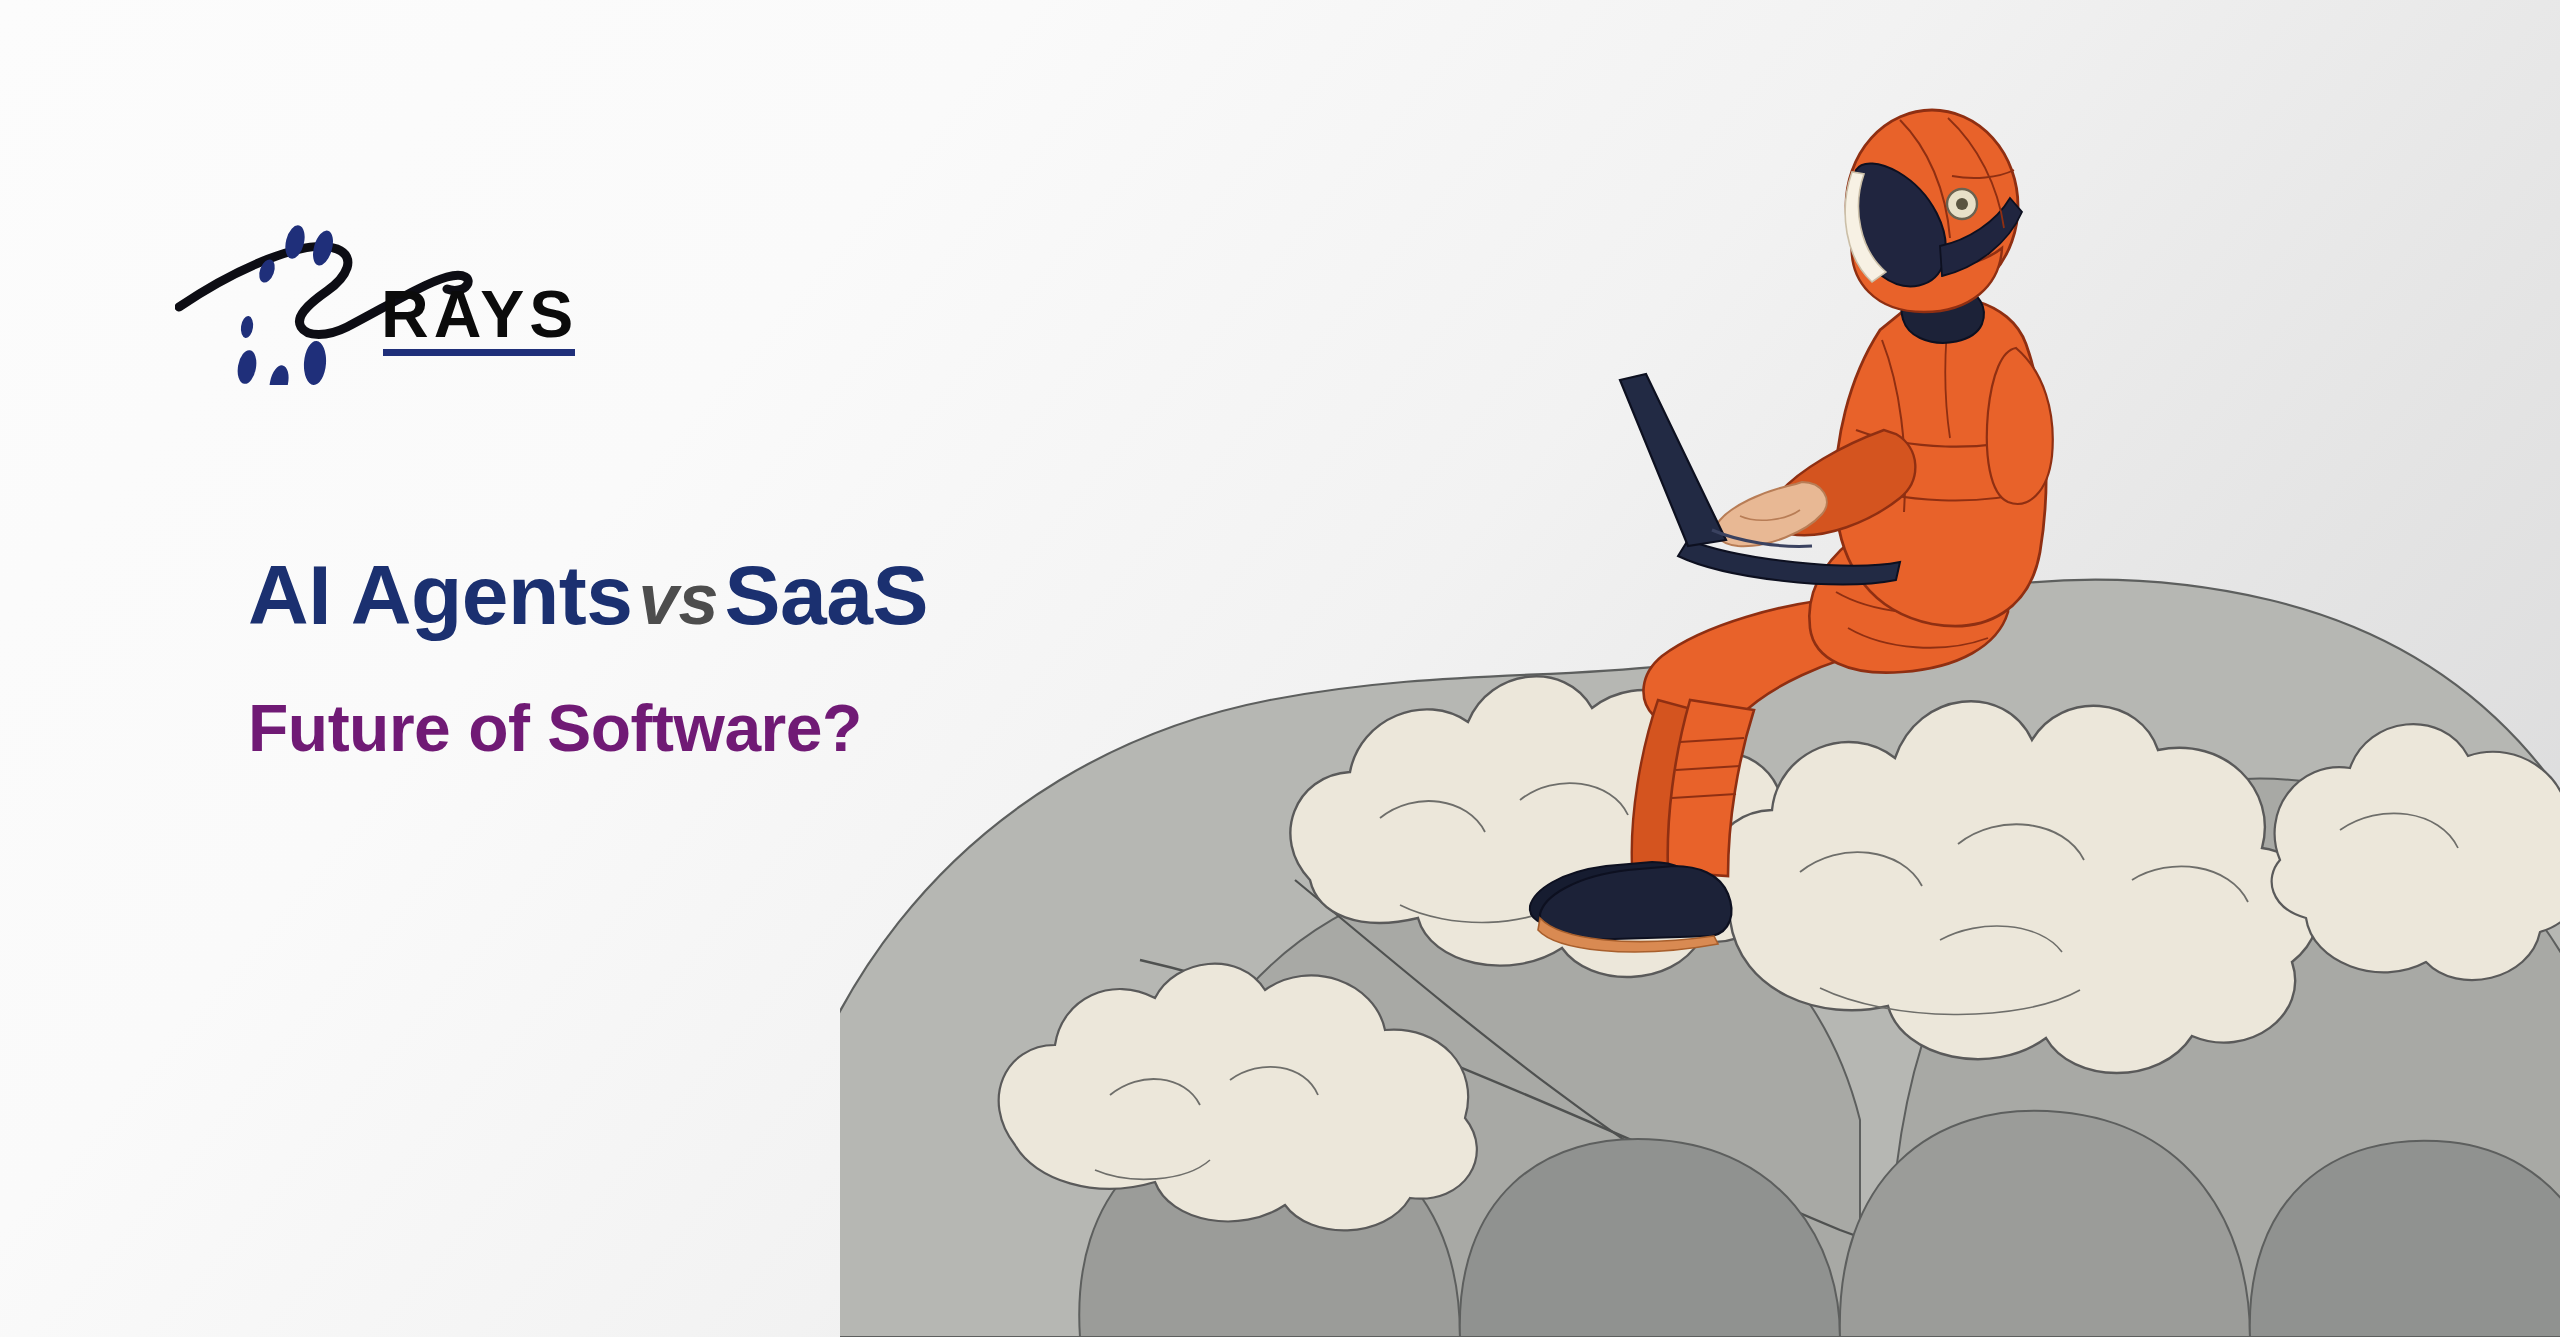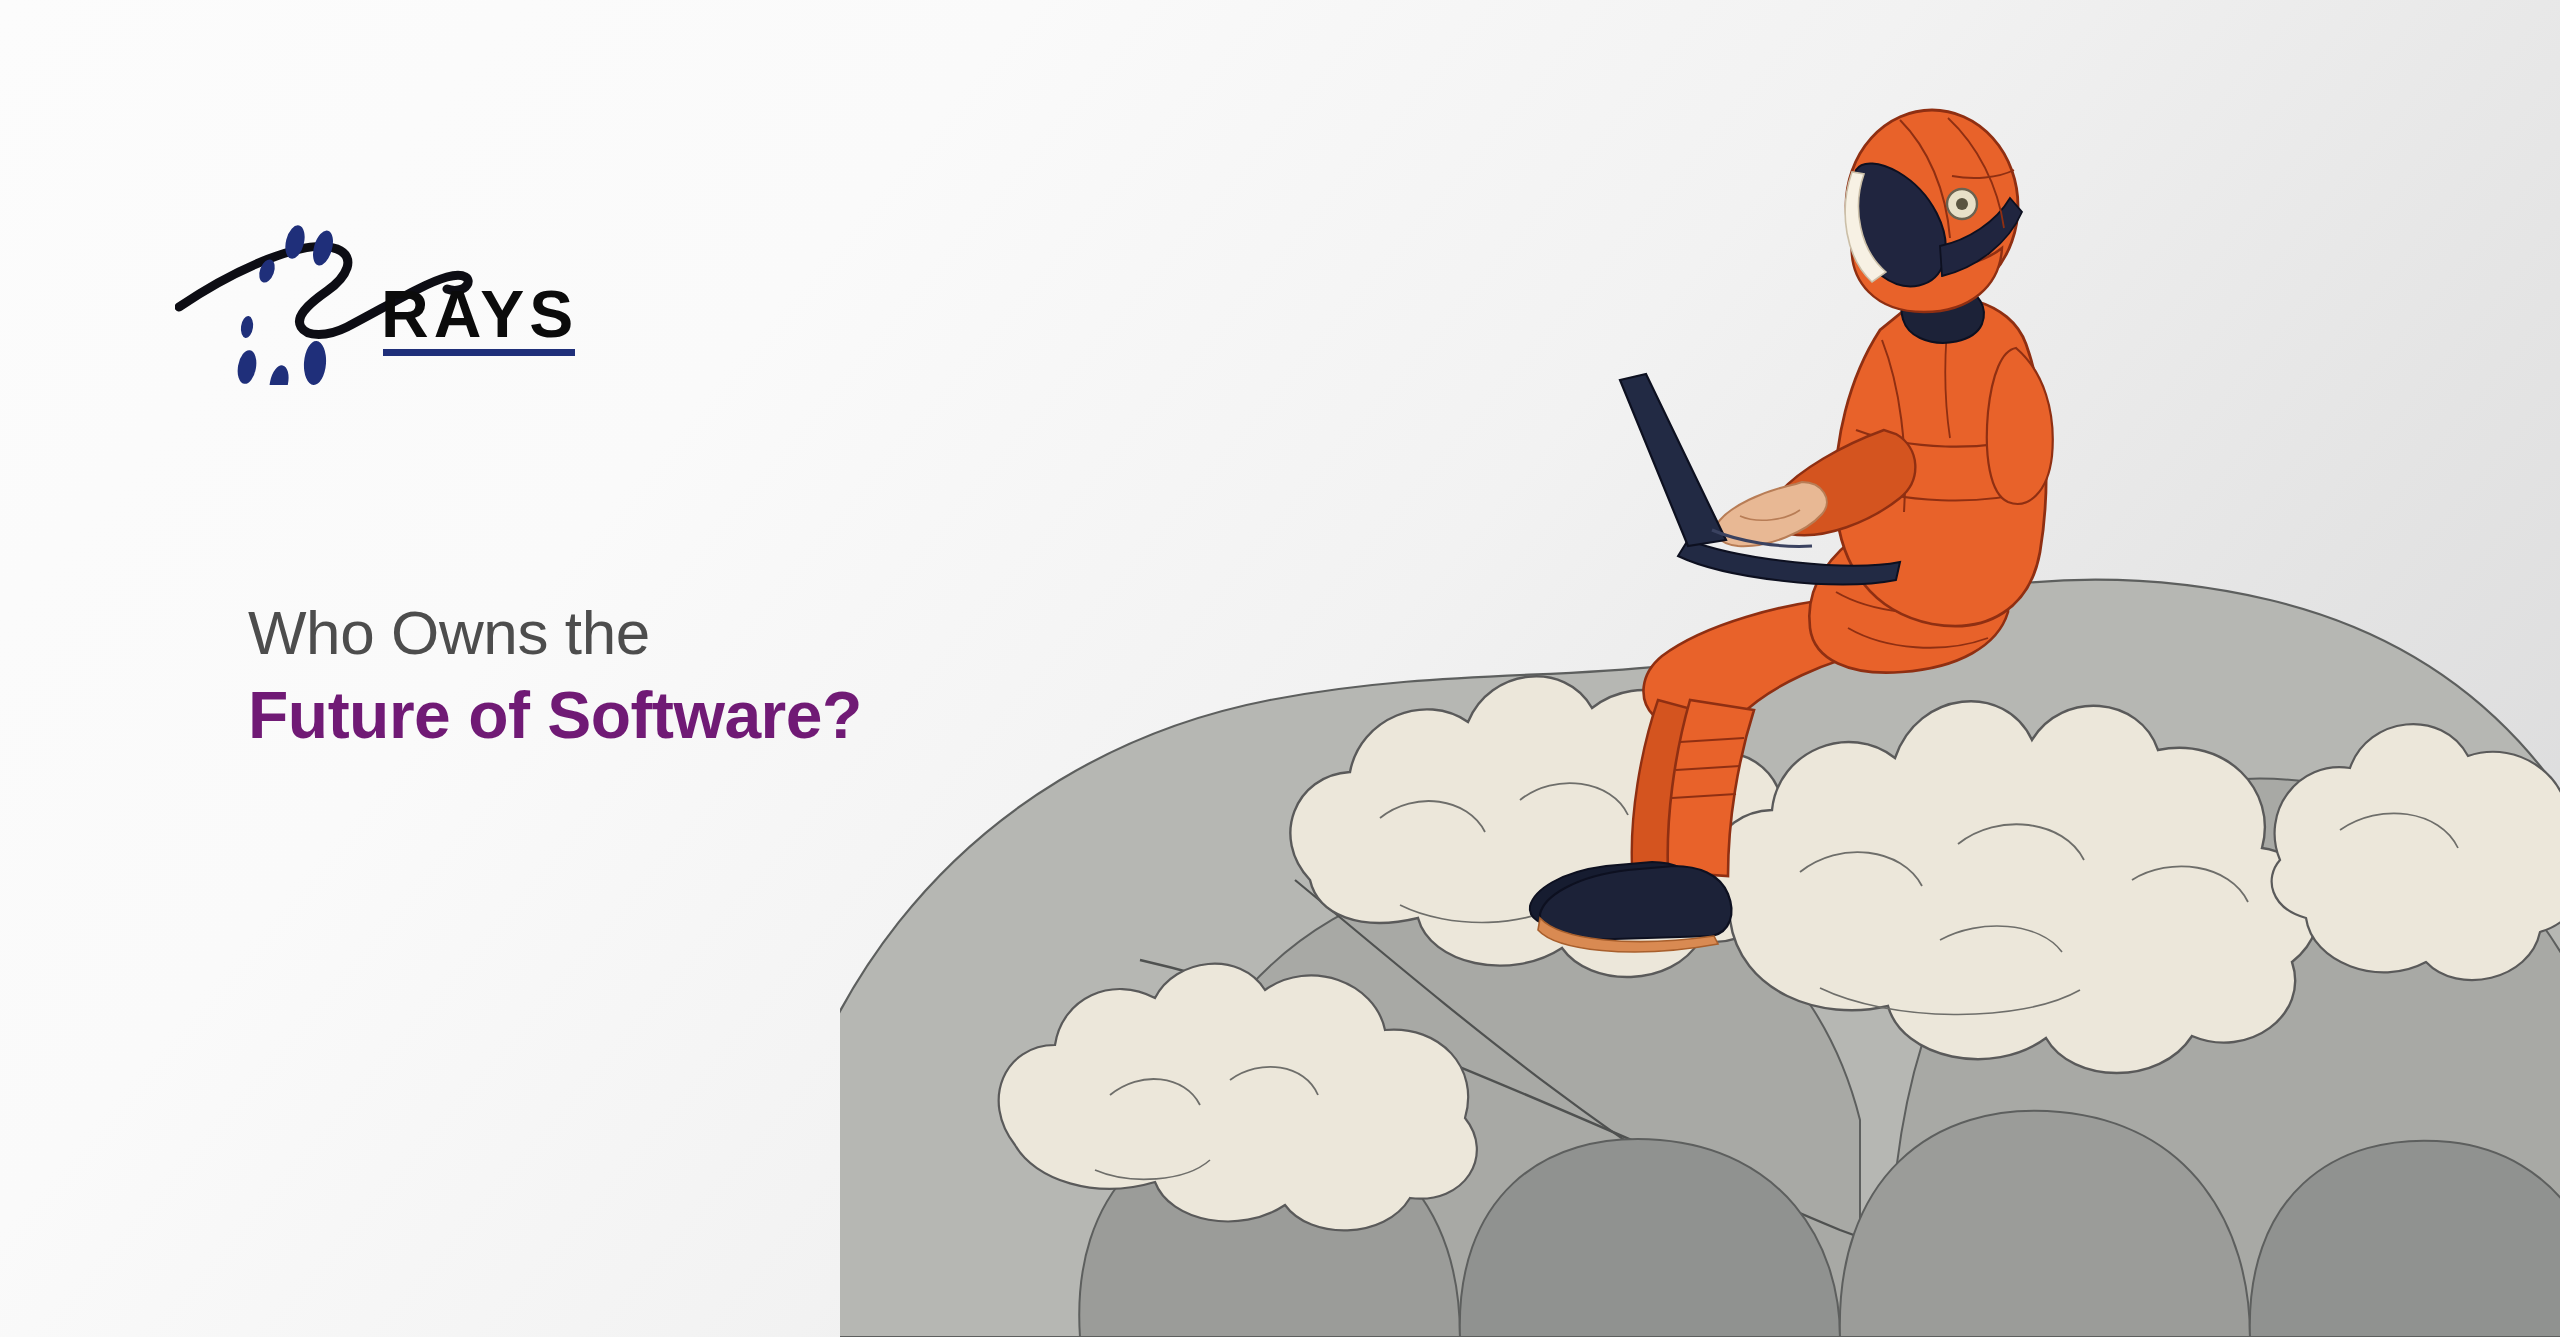--- a/index.html
+++ b/index.html
@@ -83,22 +83,24 @@
       </g>
 
       <g>
         <text x="206" y="142" font-family="'Liberation Sans', sans-serif" font-size="66" font-weight="bold" letter-spacing="5" fill="#0b0b0b">RAYS</text>
         <rect x="208" y="154" width="192" height="7" fill="#1f2f7a"></rect>
       </g>
     </svg>
   </div>
 
   <div id="copy">
+    <h1 class="headline">
+      <span>AI Agents</span><span class="vs">vs</span><span>SaaS</span>
+    </h1>
     <div class="sub">
-      <div class="sub-line1">Who Owns the</div>
       <div class="sub-line2">Future of Software?</div>
     </div>
   </div>
 
   <div id="art">
     <svg viewBox="0 0 1720 1337" xmlns="http://www.w3.org/2000/svg" aria-hidden="true">
       <defs>
         <clipPath id="frame">
             <rect x="0" y="0" width="1720" height="1337"></rect>
           </clipPath>

